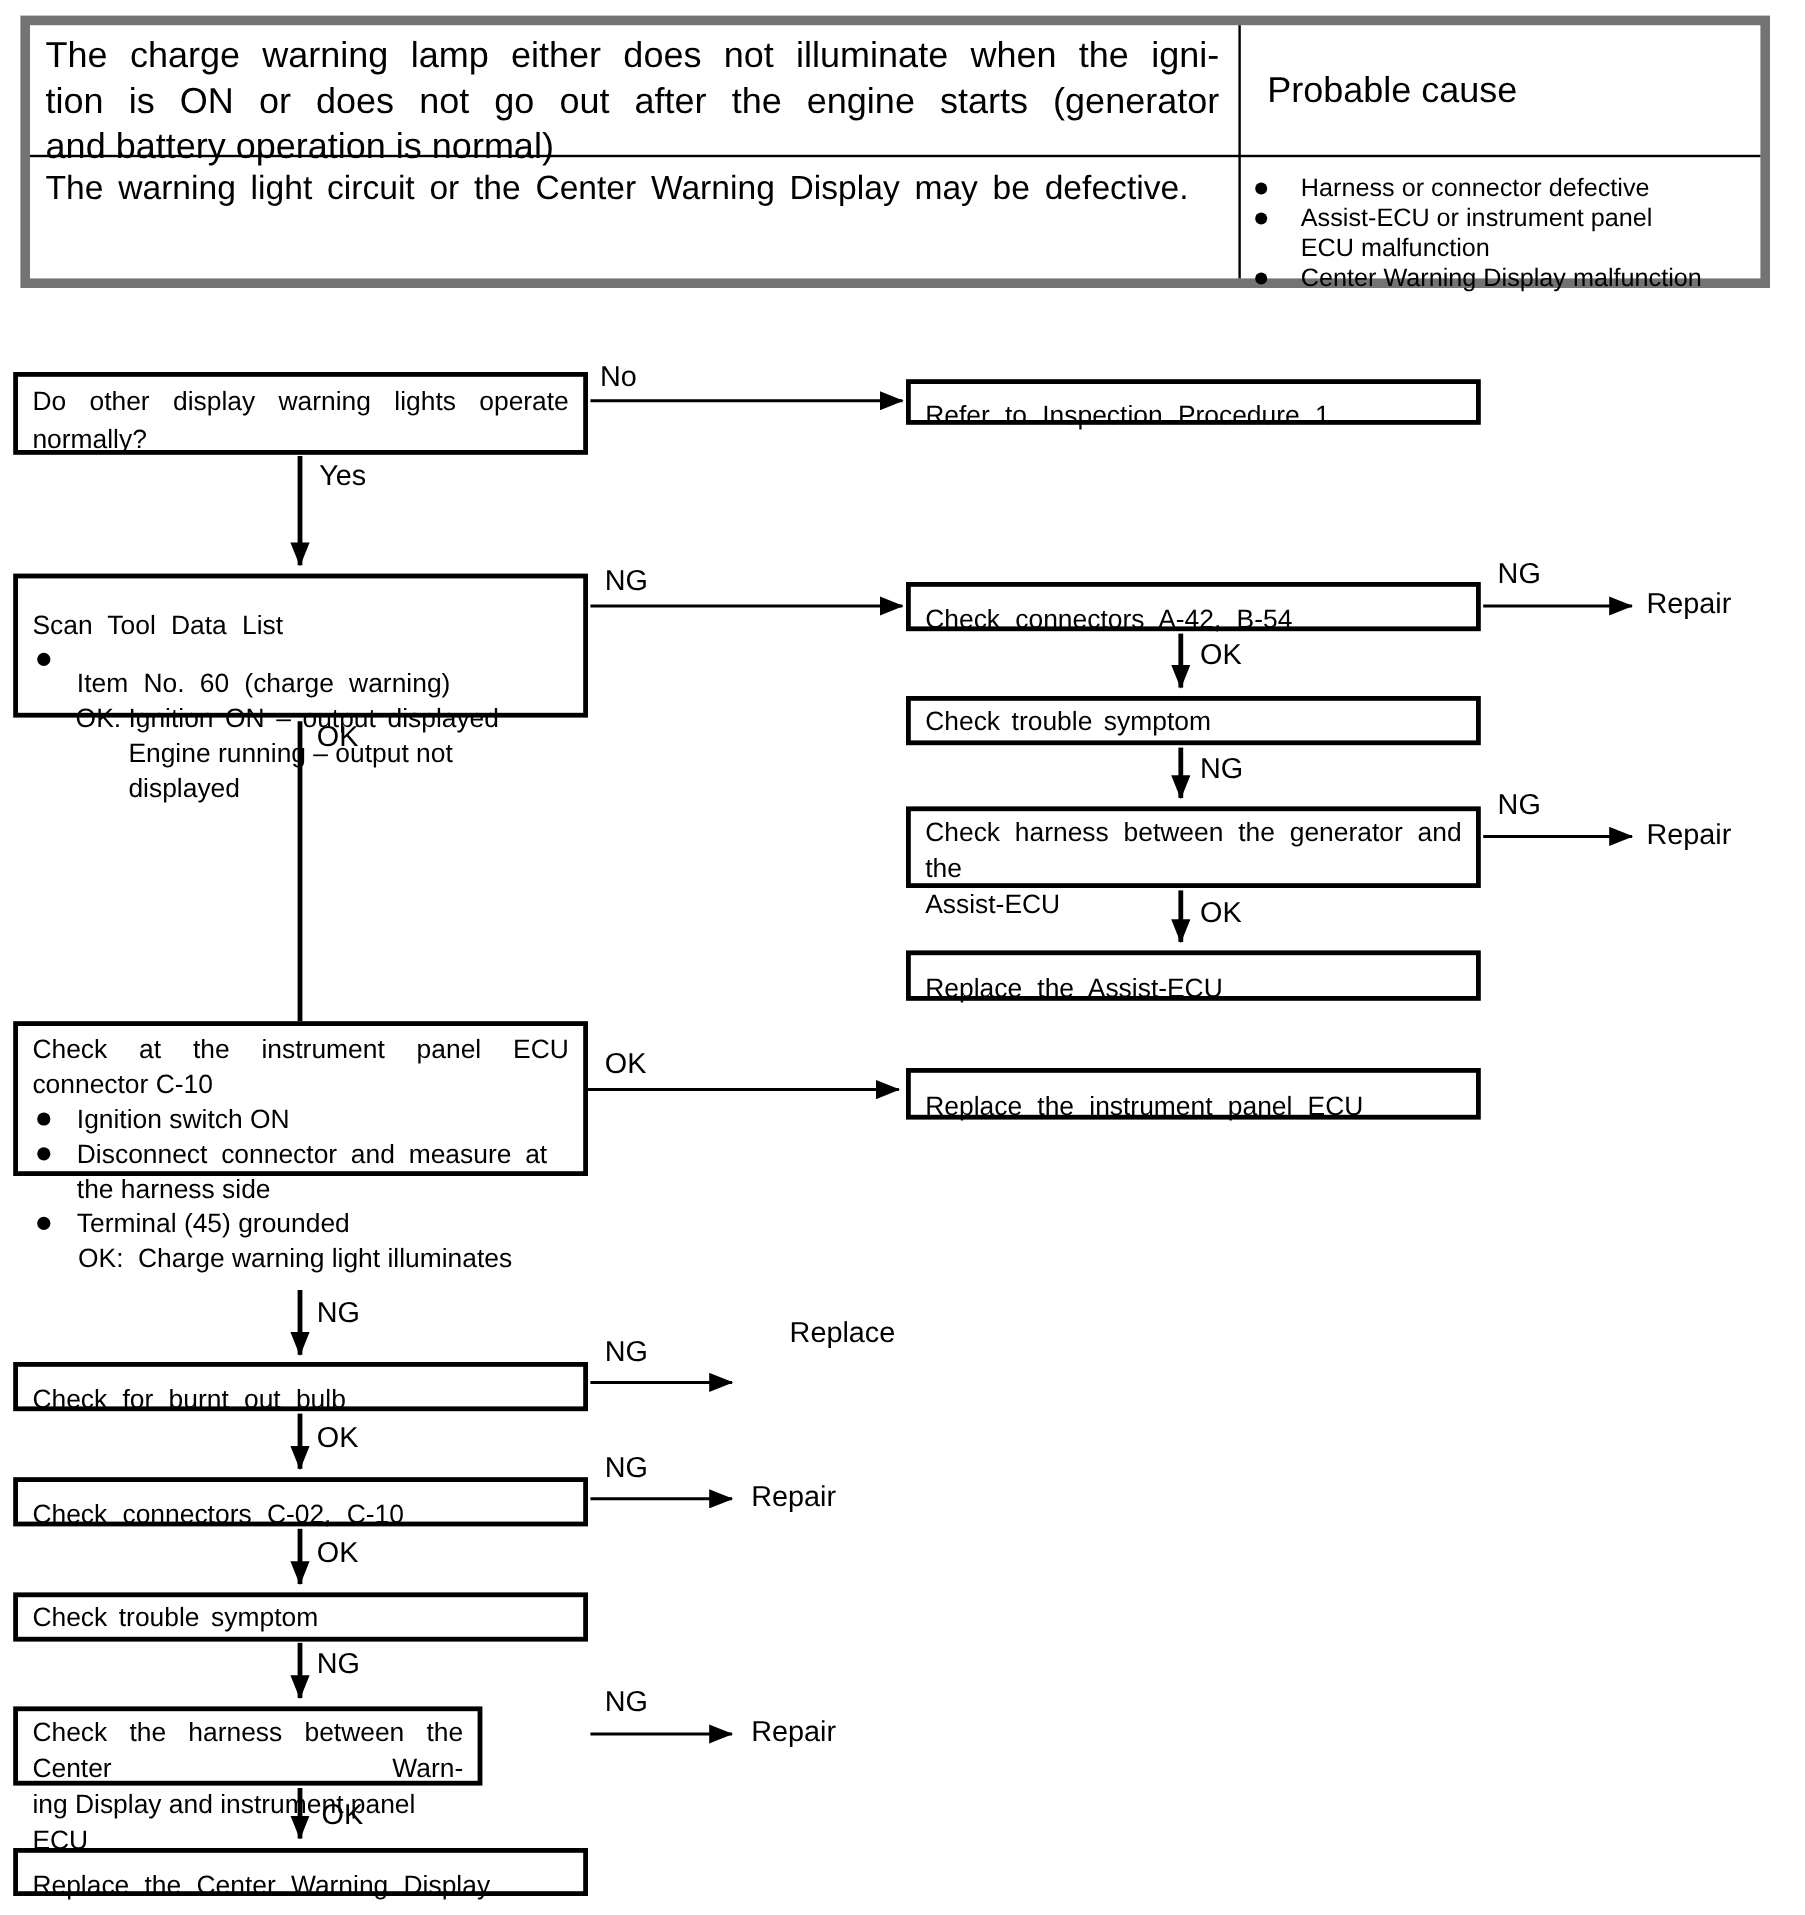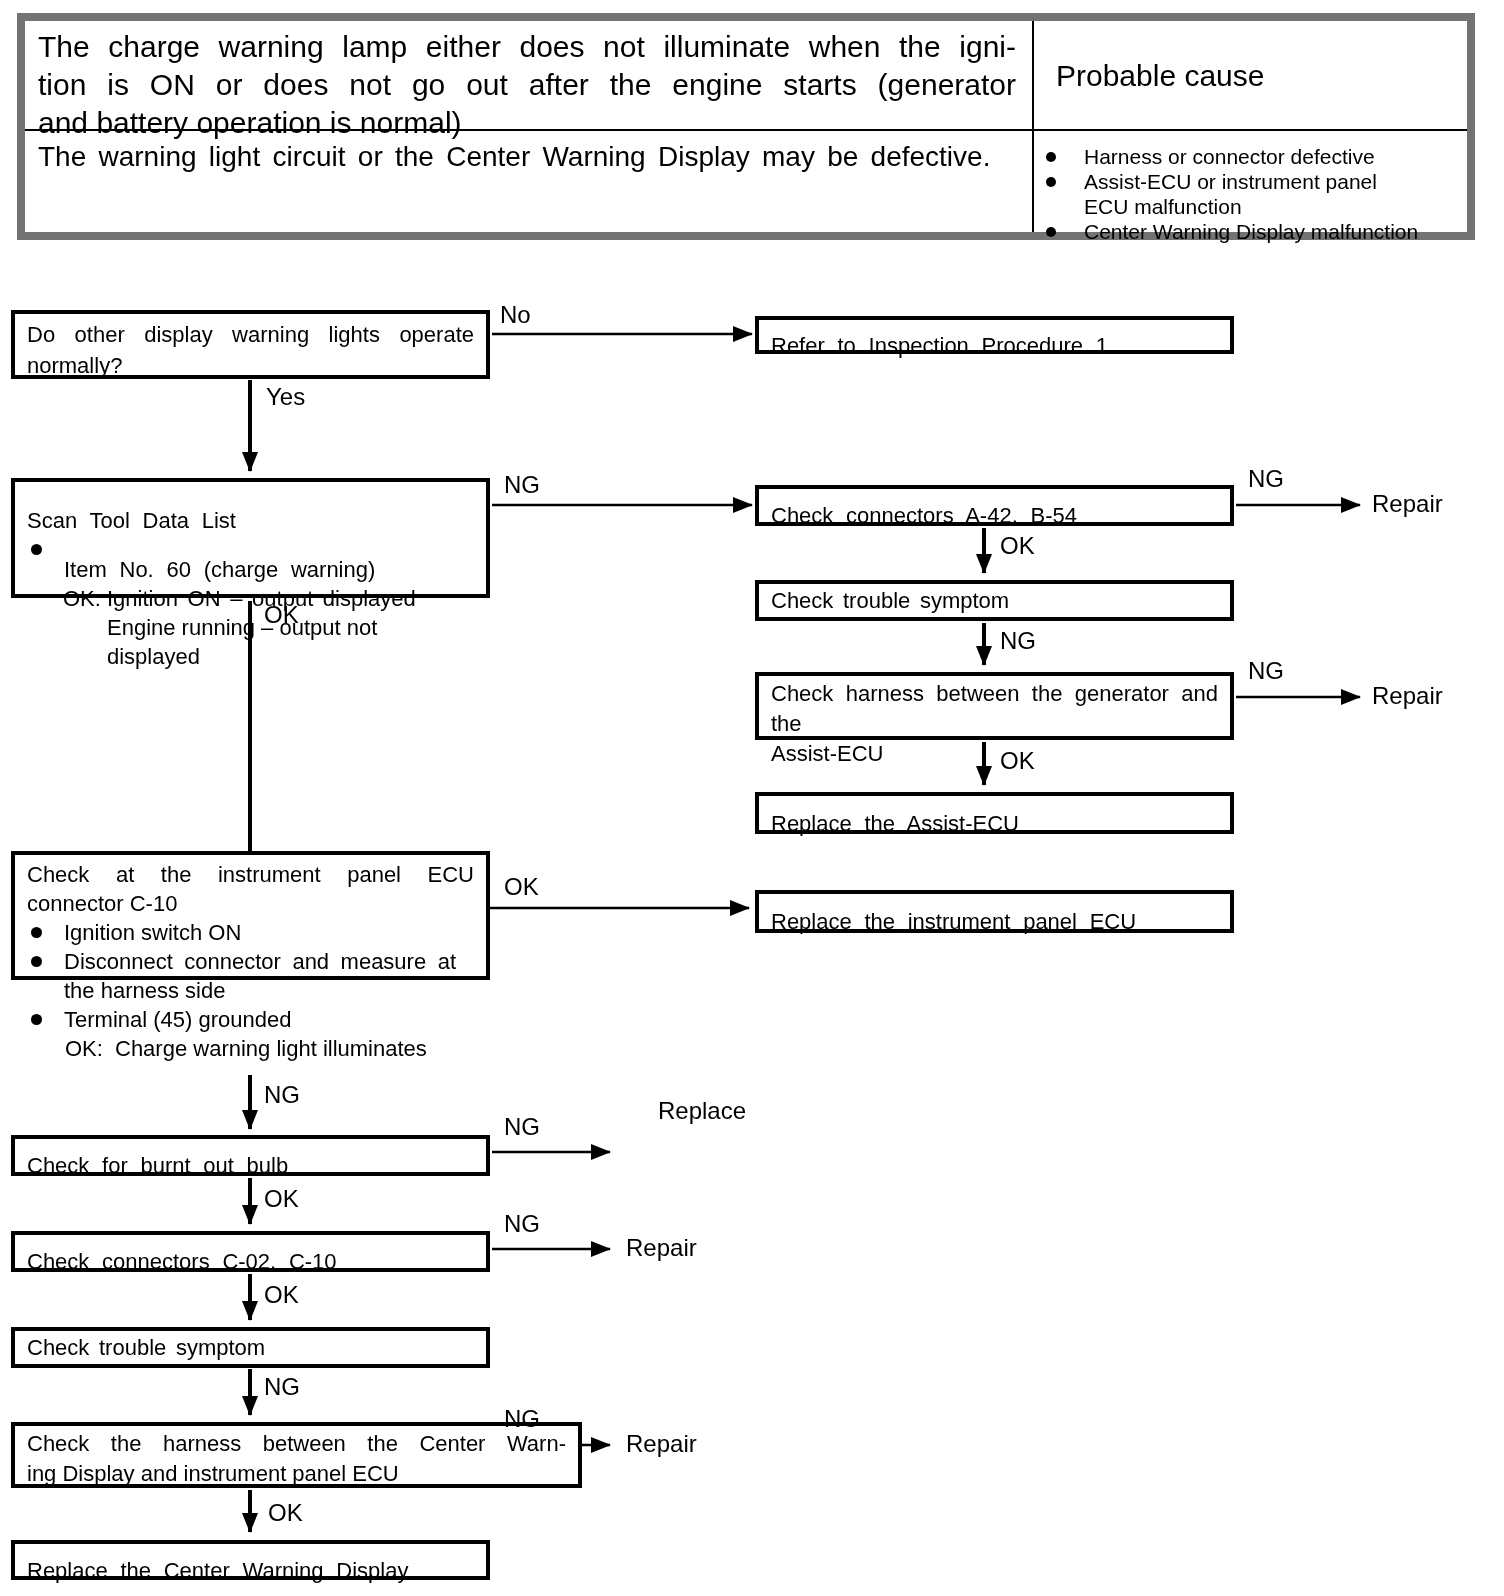--- a/index.html
+++ b/index.html
@@ -181,21 +181,21 @@
   </div>
 
   <div class="fbox center" style="left:11px;top:1231px;width:479px;height:41px;">
     <div class="ws">Check connectors C-02, C-10</div>
   </div>
 
   <div class="fbox center" style="left:11px;top:1327px;width:479px;height:41px;">
     <div class="ws2">Check trouble symptom</div>
   </div>
 
-  <div class="fbox" style="left:11px;top:1422px;width:571px;height:66px;">
+  <div class="fbox" style="left:11px;top:1422px;width:391px;height:66px;">
     <div class="twoline">
       <div class="jl">Check the harness between the Center Warn-</div>
       <div>ing Display and instrument panel ECU</div>
     </div>
   </div>
 
   <div class="fbox center" style="left:11px;top:1540px;width:479px;height:40px;">
     <div class="ws">Replace the Center Warning Display</div>
   </div>
 

